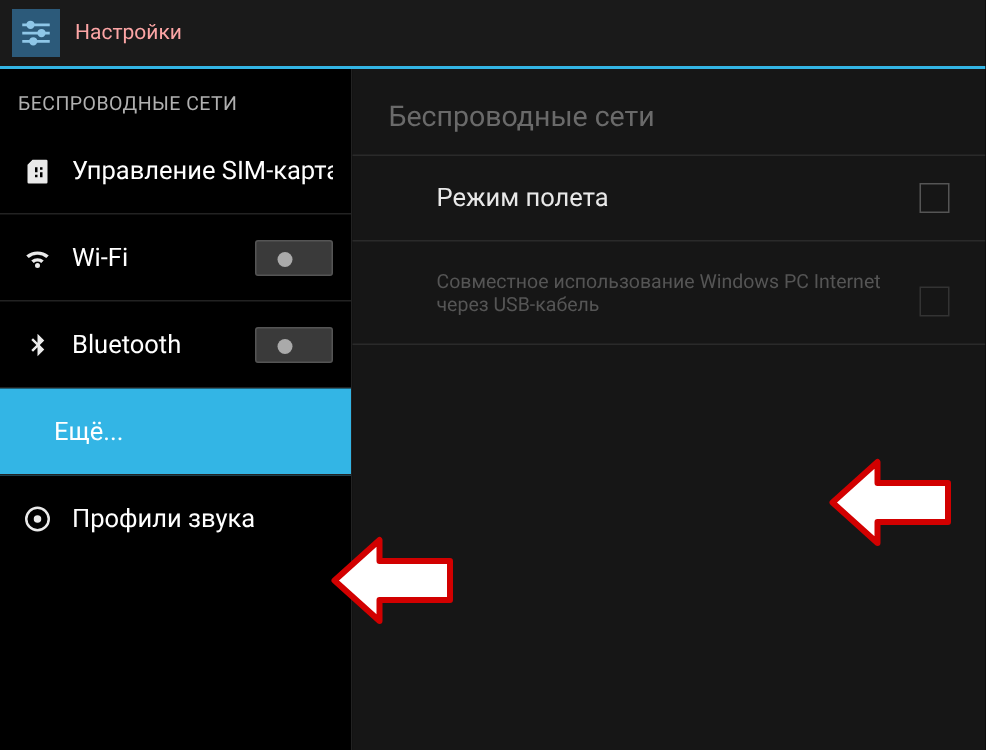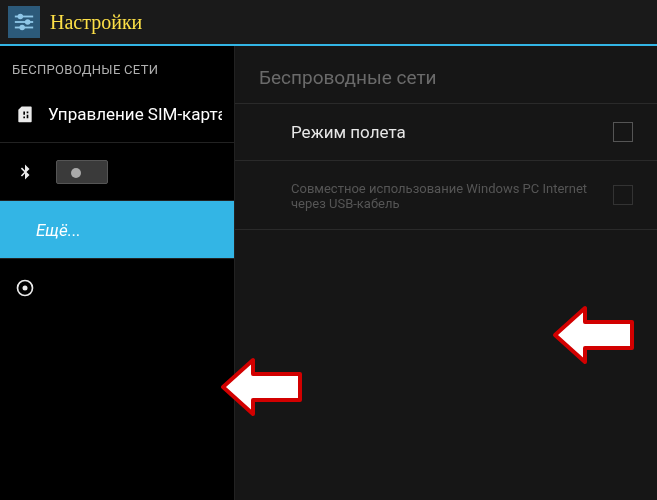--- a/index.html
+++ b/index.html
@@ -21,24 +21,23 @@
   align-items: center;
   padding: 0 8px;
 }
 .header-icon {
   width: 32px; height: 32px;
   background: #2c5a7a;
   display: flex; align-items: center; justify-content: center;
   margin-right: 10px;
 }
 .header-title {
-  font-size: 20px;
-  color: #fde047;
+  font-size: 14px;
+  color: #fca5a5;
   font-weight: 400;
-  font-family: Liberation Serif, serif;
 }
 
 
 .main {
   display: flex;
   height: calc(100% - 46px);
 }
 .sidebar {
   width: 235px;
   background: #000;
@@ -71,21 +70,20 @@
 }
 .sidebar-item.selected {
   background: #33b5e5;
 }
 .sidebar-item.selected .item-label,
 .sidebar-item.selected .item-icon {
   color: #fff;
 }
 .sidebar-item.more {
   padding-left: 36px;
-  font-style: italic;
 }
 .item-icon {
   width: 26px;
   display: inline-flex;
   align-items: center;
   justify-content: center;
   margin-right: 10px;
   color: #eaeaea;
 }
 .item-label {
@@ -114,21 +112,21 @@
 .content-header {
   color: #6a6a6a;
   font-size: 19px;
   padding: 20px 24px 14px 24px;
   border-bottom: 1px solid #2a2a2a;
 }
 .content-item {
   padding: 18px 24px 18px 56px;
   border-bottom: 1px solid #2a2a2a;
   display: flex;
-  align-items: center;
+  align-items: flex-end;
   color: #e8e8e8;
   font-size: 17px;
   position: relative;
 }
 .content-item.disabled {
   color: #555;
 }
 .content-item .sub {
   font-size: 13px;
   color: #555;
@@ -181,43 +179,54 @@
 
     <div class="sidebar-item">
       <span class="item-icon">
         <svg width="20" height="20" viewBox="0 0 24 24" fill="#eaeaea">
             <path d="M19 3H8L4 7v14a1 1 0 001 1h14a1 1 0 001-1V4a1 1 0 00-1-1zm-7 14h-2v-2h2v2zm0-4h-2V9h2v4zm4 4h-2v-4h2v4zm0-6h-2V9h2v2z"></path>
           </svg>
       </span>
       <span class="item-label">Управление SIM-картам</span>
     </div>
 
+    <div class="sidebar-item">
+      <span class="item-icon">
+        <svg width="20" height="20" viewBox="0 0 24 24" fill="#eaeaea">
+            <path d="M12 20a2 2 0 100-4 2 2 0 000 4zm-5-6a8 8 0 0110 0l-2 2a5 5 0 00-6 0l-2-2zm-4-4a14 14 0 0118 0l-2 2a11 11 0 00-14 0l-2-2z"></path>
+          </svg>
+      </span>
+      <span class="item-label">Wi-Fi</span>
+      <span class="toggle"></span>
+    </div>
 
     <div class="sidebar-item">
       <span class="item-icon">
         <svg width="18" height="18" viewBox="0 0 24 24" fill="#eaeaea">
             <path d="M12 2l6 6-4 4 4 4-6 6v-8l-4 4-1.5-1.5L11 12 6.5 7.5 8 6l4 4V2z"></path>
           </svg>
       </span>
+      <span class="item-label">Bluetooth</span>
       <span class="toggle"></span>
     </div>
 
 
     <div class="sidebar-item selected more">
       <span class="item-label">Ещё...</span>
     </div>
 
 
     <div class="sidebar-item" style="border-bottom:none">
       <span class="item-icon">
         <svg width="20" height="20" viewBox="0 0 24 24" fill="#eaeaea">
             <circle cx="12" cy="12" r="9" stroke="#eaeaea" stroke-width="2" fill="none"></circle>
             <circle cx="12" cy="12" r="3" fill="#eaeaea"></circle>
           </svg>
       </span>
+      <span class="item-label">Профили звука</span>
     </div>
   </div>
 
   <div class="content">
     <div class="content-header">Беспроводные сети</div>
 
     <div class="content-item">
       <div class="col">
           <span>Режим полета</span>
         </div>

